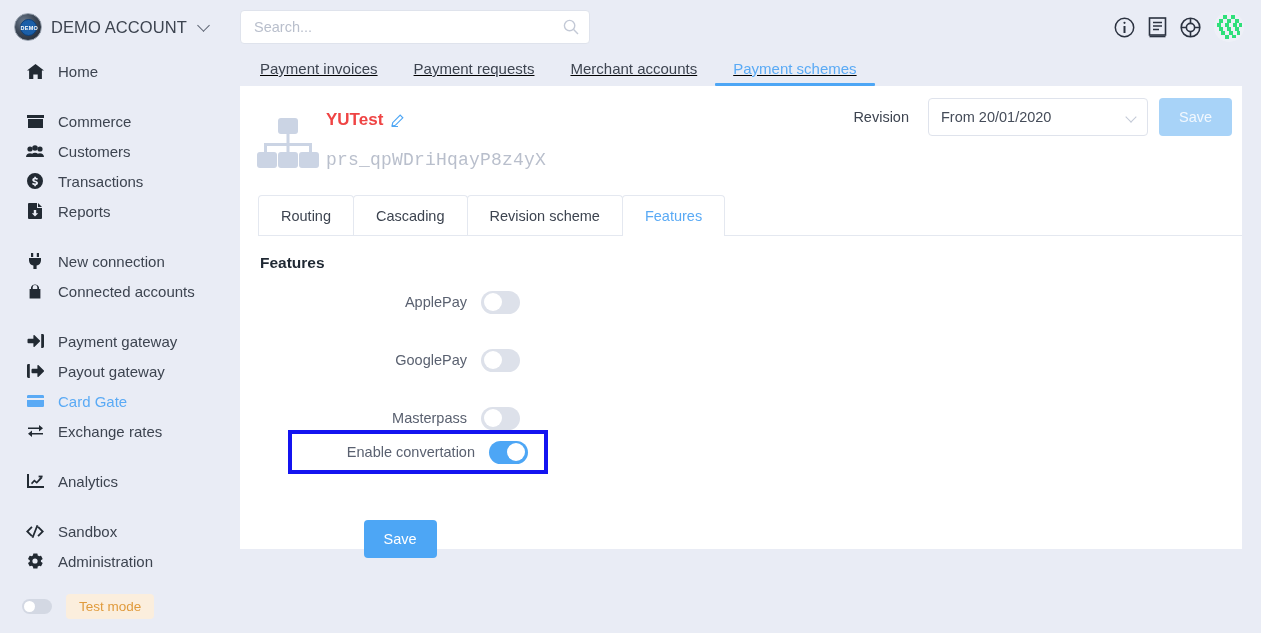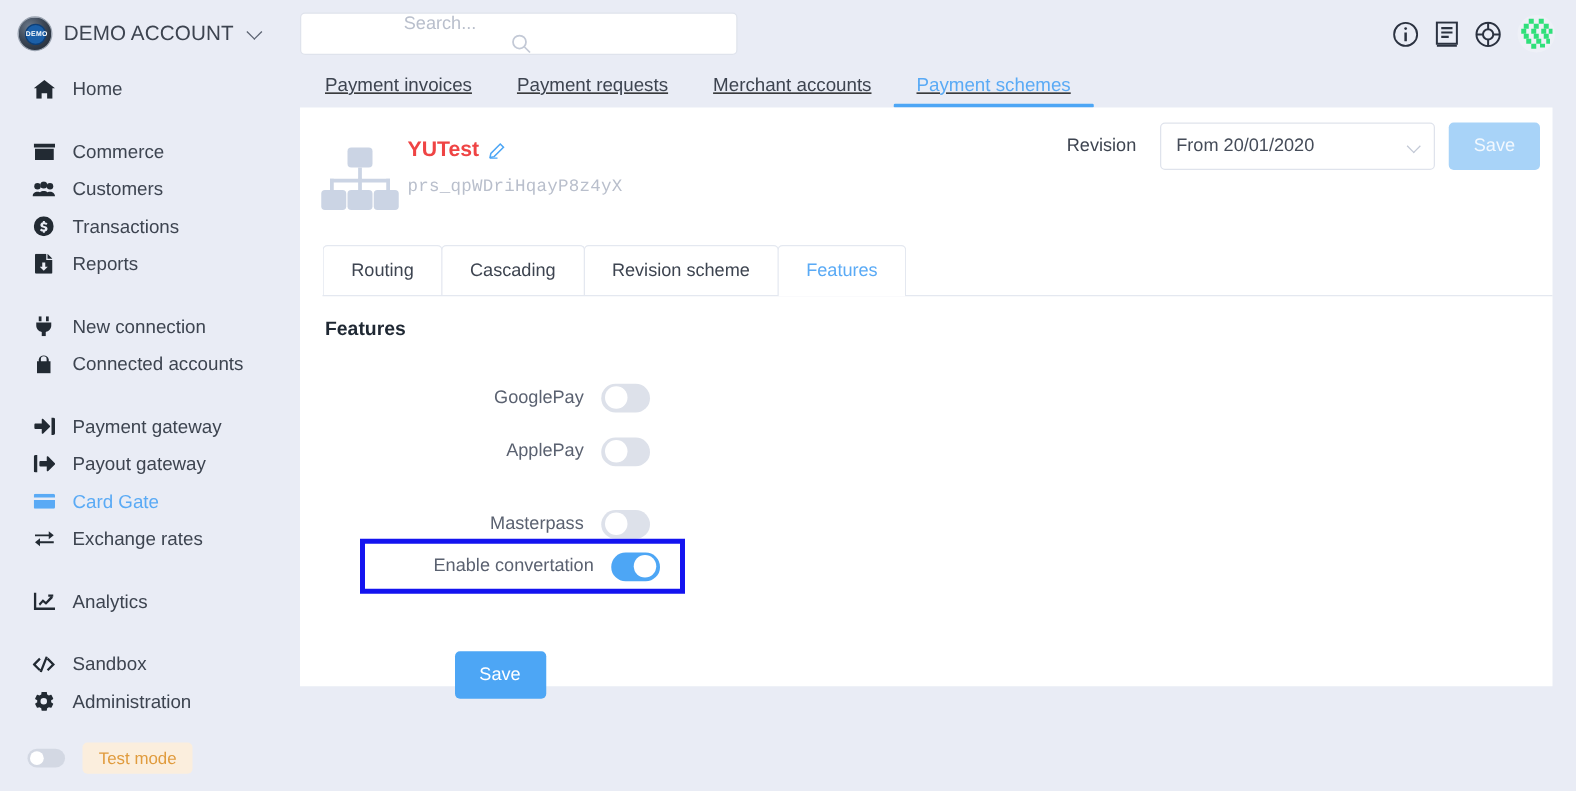--- a/index.html
+++ b/index.html
@@ -83,21 +83,21 @@
   .main { flex: 1; position: relative; }
 
   .topbar {
     height: 54px; display: flex; align-items: center;
     padding: 0 16px 0 0; position: relative;
   }
   .search-wrap {
     position: absolute; left: 0px; top: 10px;
     width: 350px; height: 34px;
     background: #fff; border: 1px solid #dfe3ec; border-radius: 4px;
-    display: flex; align-items: center; padding: 0 10px 0 13px; flex-direction: column;
+    display: flex; align-items: center; padding: 0 10px 0 13px;
   }
   .search-wrap input {
     border: 0; outline: 0; flex: 1; font-size: 14.5px;
     color: #5a6170; font-family: "Liberation Sans", sans-serif;
     background: transparent;
   }
   .search-wrap input::placeholder { color: #b9bfcc; }
   .search-ico { color: #c3c9d6; display: flex; }
 
   .top-icons {
@@ -132,22 +132,22 @@
 
   .scheme-head { display: flex; align-items: flex-start; padding: 16px 0 0 12px; position: relative; }
   .scheme-icon { width: 74px; flex: 0 0 74px; padding-top: 4px; }
   .scheme-meta { padding-top: 8px; }
   .scheme-title {
     font-size: 17px; font-weight: bold; color: #ef4444;
     display: flex; align-items: center; gap: 8px;
   }
   .pencil { color: #4da6f5; display: flex; cursor: pointer; }
   .scheme-id {
-    margin-top: 12px; font-family: "Liberation Mono", monospace;
-    font-size: 14px; color: #b9bfcc; letter-spacing: .2px;
+    margin-top: 20px; font-family: "Liberation Mono", monospace;
+    font-size: 18px; color: #b9bfcc; letter-spacing: .2px;
   }
 
   .revision-wrap {
     position: absolute; right: 10px; top: 12px;
     display: flex; align-items: center; gap: 11px;
   }
   .revision-label { font-size: 14.5px; color: #3d4450; }
   .select {
     width: 220px; height: 38px; background: #fff;
     border: 1px solid #dfe3ec; border-radius: 4px;
@@ -503,30 +503,30 @@
       <div class="tabs-inner">
         <div class="tab-in">Routing</div>
         <div class="tab-in">Cascading</div>
         <div class="tab-in">Revision scheme</div>
         <div class="tab-in active">Features</div>
       </div>
 
       <div class="features-body">
         <div class="features-title">Features</div>
 
+        <div class="feat-row r1">
+          <span class="feat-label">ApplePay</span>
+          <span class="switch"></span>
+        </div>
+
         <div class="feat-row r2">
           <span class="feat-label">GooglePay</span>
           <span class="switch"></span>
         </div>
 
-        <div class="feat-row r1">
-          <span class="feat-label">ApplePay</span>
-          <span class="switch"></span>
-        </div>
-
         <div class="feat-row r3">
           <span class="feat-label">Masterpass</span>
           <span class="switch"></span>
         </div>
 
         <div class="highlight-box">
           <span class="feat-label">Enable convertation</span>
           <span class="switch on"></span>
         </div>
 

